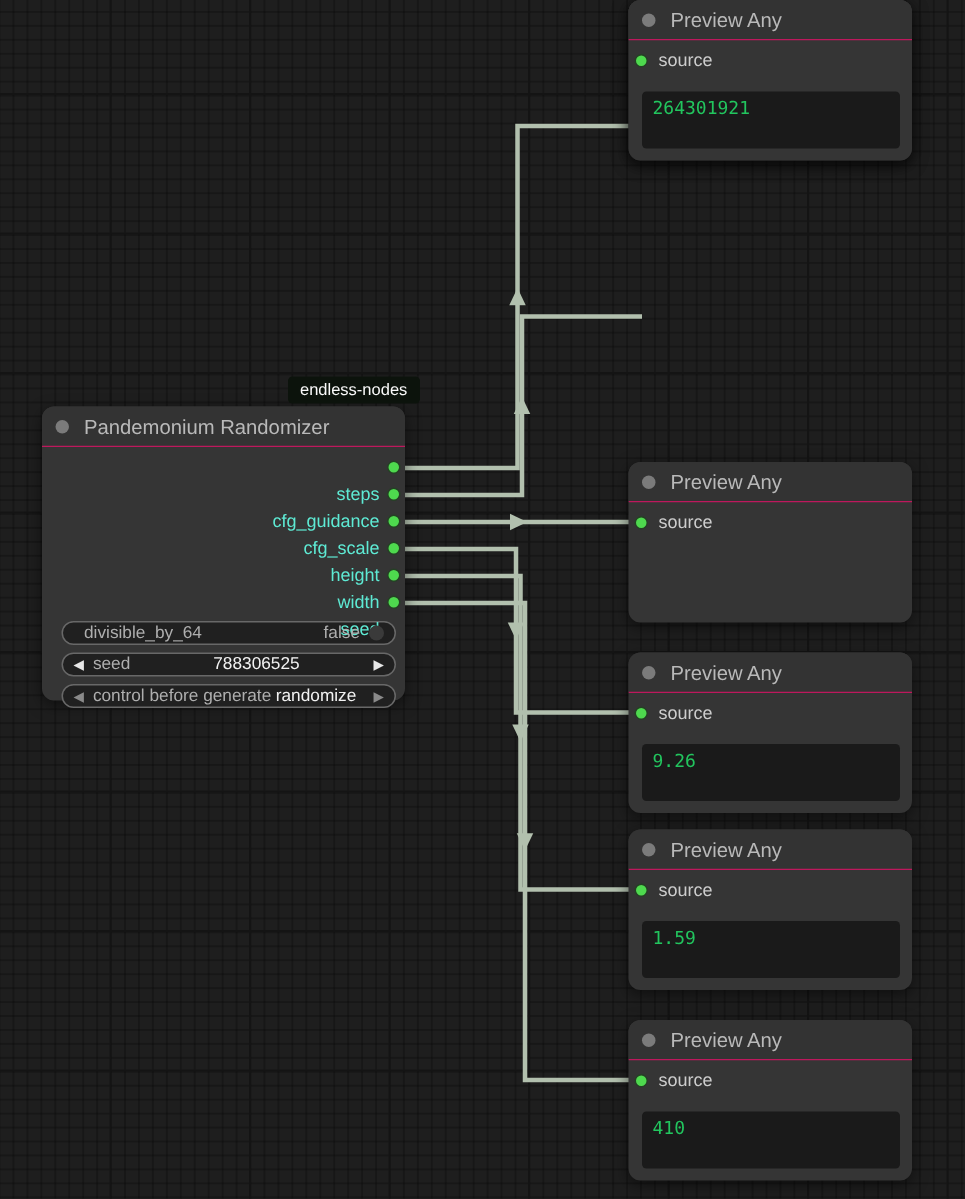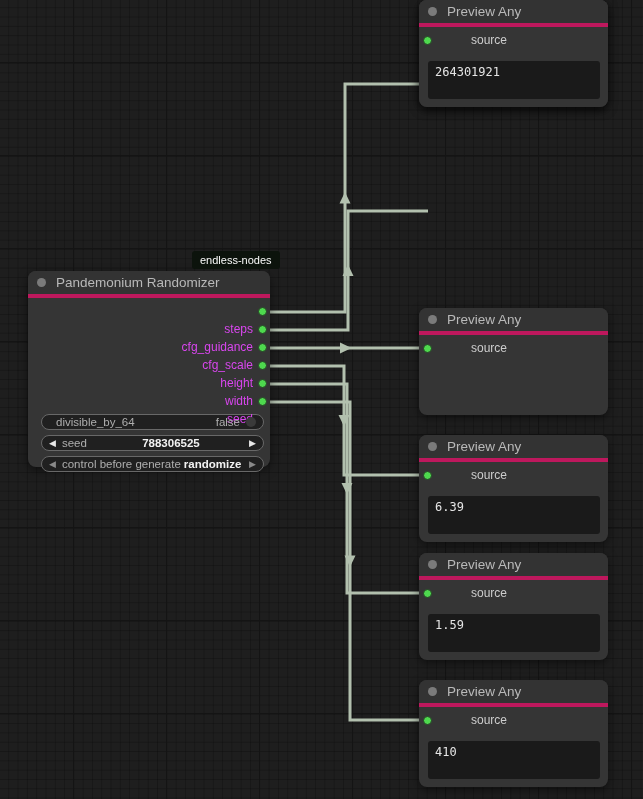--- a/index.html
+++ b/index.html
@@ -15,58 +15,58 @@
     background-size:93px 93px,93px 93px,9.3px 9.3px,9.3px 9.3px;
     background-position:-20px -31px,-20px -31px,-1px -2px,-1px -2px;
   }
   #wires{position:absolute;left:0;top:0;z-index:1;}
   .node{
     position:absolute;z-index:2;background:#353535;border-radius:8px;
     box-shadow:0 3px 10px rgba(0,0,0,0.5);color:#cfcfcf;
   }
   .node-header{
     height:27px;display:flex;align-items:center;background:#333333;
-    border-radius:8px 8px 0 0;border-bottom:4px solid #be185d;box-sizing:border-box;
+    border-radius:8px 8px 0 0;border-bottom:1px solid #be185d;box-sizing:border-box;
     padding-left:9px;
   }
   .title-dot{width:9px;height:9px;border-radius:50%;background:#7b7b7b;flex:0 0 auto;}
   .node-title{margin-left:10px;font-size:13.5px;color:#b9b9b9;white-space:nowrap;}
   
   #randomizer{left:28px;top:271px;width:242px;height:196px;}
   .outputs{margin-top:4px;}
   .out-row{height:18px;display:flex;align-items:center;justify-content:flex-end;padding-right:3px;}
-  .out-label{font-size:12px;color:#d946ef;margin-right:5px;margin-top:35px;}
+  .out-label{font-size:12px;color:#5eead4;margin-right:5px;margin-top:35px;}
   .slot-dot{width:9px;height:9px;border-radius:50%;background:#4ed94e;border:1px solid #254025;box-sizing:border-box;flex:0 0 auto;}
   .widgets{margin-top:4px;}
   .widget{
     height:16px;margin:0 6px 5px 13px;background:#202020;border:1px solid #686868;
     border-radius:9px;box-sizing:border-box;display:flex;align-items:center;
     font-size:11.5px;color:#aeaeae;padding:0 7px;white-space:nowrap;
   }
   .widget .grow{flex:1;}
-  .widget .val{color:#f2f2f2;font-weight:bold;}
+  .widget .val{color:#f2f2f2;font-weight:normal;}
   .toggle-circle{width:10px;height:10px;border-radius:50%;background:#3a3a3a;margin-left:6px;flex:0 0 auto;}
   .warrow{font-size:9px;line-height:1;flex:0 0 auto;}
   .warrow.bright{color:#e8e8e8;}
   .warrow.dim{color:#8a8a8a;}
   .widget .lbl{margin:0 6px;overflow:hidden;text-overflow:clip;}
   
   .preview-node{left:419px;width:189px;height:107px;}
   .preview-node:nth-of-type(1){top:44px;}
   .preview-node:nth-of-type(2){top:171px;}
   .preview-node:nth-of-type(3){top:308px;}
   .preview-node:nth-of-type(4){top:435px;}
   .preview-node:nth-of-type(5){top:553px;}
   .preview-node:nth-of-type(6){top:680px;}
-  .in-row{height:18px;margin-top:4px;display:flex;align-items:center;padding-left:4px;gap:32px;}
+  .in-row{height:18px;margin-top:4px;display:flex;align-items:center;padding-left:4px;}
   .in-label{font-size:12px;color:#cdcdcd;margin-left:7px;}
   .preview-box{
     margin:12px 8px 0 9px;height:38px;background:#1a1a1a;border-radius:3px;
     box-sizing:border-box;padding:4px 7px;
-    font-family:"DejaVu Sans Mono",monospace;font-size:12px;color:#e5e5e5;
+    font-family:"DejaVu Sans Mono",monospace;font-size:12px;color:#22c55e;
     overflow:hidden;text-align:left;
   }
   
   #badge{
     position:absolute;z-index:3;left:192px;top:251px;height:18px;
     background:#0c130c;color:#fafafa;font-size:11px;font-weight:normal;
     display:flex;align-items:center;padding:0 8px;border-radius:3px;box-sizing:border-box;
   }
 </style>
 </head>
@@ -158,21 +158,21 @@
 
 <div class="node preview-node">
   <div class="node-header">
     <span class="title-dot"></span>
     <span class="node-title">Preview Any</span>
   </div>
   <div class="in-row">
     <span class="slot-dot"></span>
     <span class="in-label">source</span>
   </div>
-  <div class="preview-box">6.39</div>
+  <div class="preview-box">9.26</div>
 </div>
 
 <div class="node preview-node">
   <div class="node-header">
     <span class="title-dot"></span>
     <span class="node-title">Preview Any</span>
   </div>
   <div class="in-row">
     <span class="slot-dot"></span>
     <span class="in-label">source</span>

